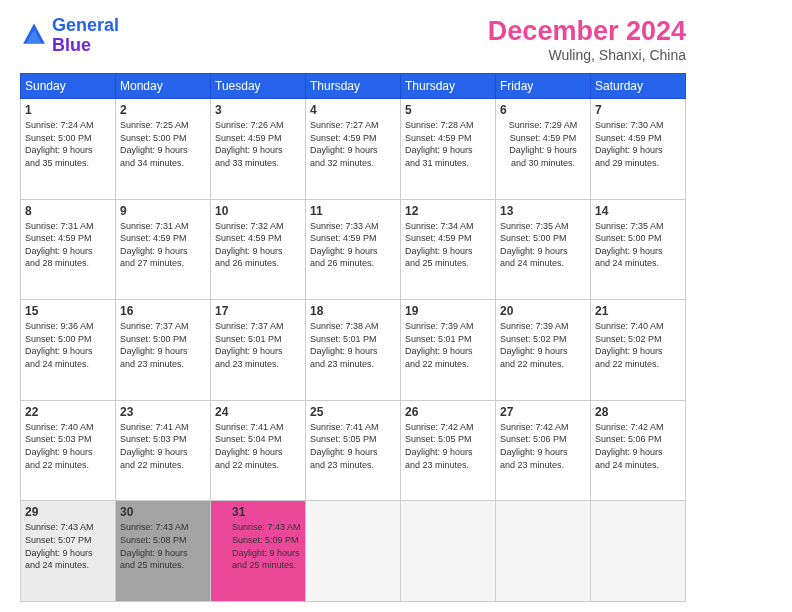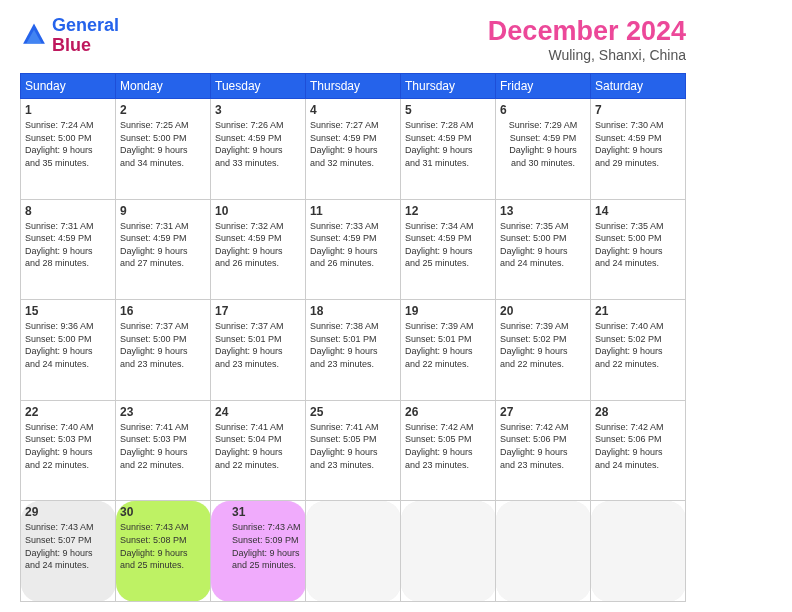--- a/index.html
+++ b/index.html
@@ -75,21 +75,20 @@
       font-size: 9.5px;
       color: #333;
       background: #fff;
       height: 82px;
     }
     .calendar td.empty {
       background: #f5f5f5;
     }
     .calendar tr:last-child td {
       background: #f0f0f0;
-      border-radius: 19px;
     }
     .day-num {
       font-size: 12px;
       font-weight: bold;
       display: block;
       margin-bottom: 2px;
     }
     .day-info {
       font-size: 9px;
       line-height: 1.4;
@@ -101,21 +100,21 @@
 
 <div class="page">
   <div class="header">
     <div class="logo">
       <svg class="logo-icon" viewBox="0 0 36 36">
         <polygon points="18,2 32,28 4,28" fill="#2563eb"></polygon>
         <polygon points="18,10 28,28 8,28" fill="#60a5fa" opacity="0.5"></polygon>
       </svg>
       <div class="logo-text">
         <div><span>General</span></div>
-        <div><span style="color:#be185d">Blue</span></div>
+        <div><span style="color:#6d28d9">Blue</span></div>
       </div>
     </div>
     <div class="title-block">
       <div class="month-title">December 2024</div>
       <div class="location">Wuling, Shanxi, China</div>
     </div>
   </div>
 
   <table class="calendar">
     <thead>
@@ -336,28 +335,28 @@
           </td>
         </tr>
         <tr style="background: rgb(240, 240, 240);">
           <td style="background: rgb(235, 235, 235);">
             <span class="day-num">29</span>
             <div class="day-info" style="white-space: pre-line;">Sunrise: 7:43 AM
 Sunset: 5:07 PM
 Daylight: 9 hours
 and 24 minutes.</div>
           </td>
-          <td style="background: #bef264;">
+          <td style="background: #a3a3a3;">
             <span class="day-num">30</span>
             <div class="day-info" style="white-space: pre-line;">Sunrise: 7:43 AM
 Sunset: 5:08 PM
 Daylight: 9 hours
 and 25 minutes.</div>
           </td>
-          <td style="background: #f0abfc; padding-left: 21px;">
+          <td style="background: #ec4899; padding-left: 21px;">
             <span class="day-num">31</span>
             <div class="day-info" style="white-space: pre-line;">Sunrise: 7:43 AM
 Sunset: 5:09 PM
 Daylight: 9 hours
 and 25 minutes.</div>
           </td>
           <td class="empty" style="background: rgb(245, 245, 245);"></td>
           <td class="empty" style="background: rgb(245, 245, 245);"></td>
           <td class="empty" style="background: rgb(245, 245, 245);"></td>
           <td class="empty" style="background: rgb(245, 245, 245);"></td>

